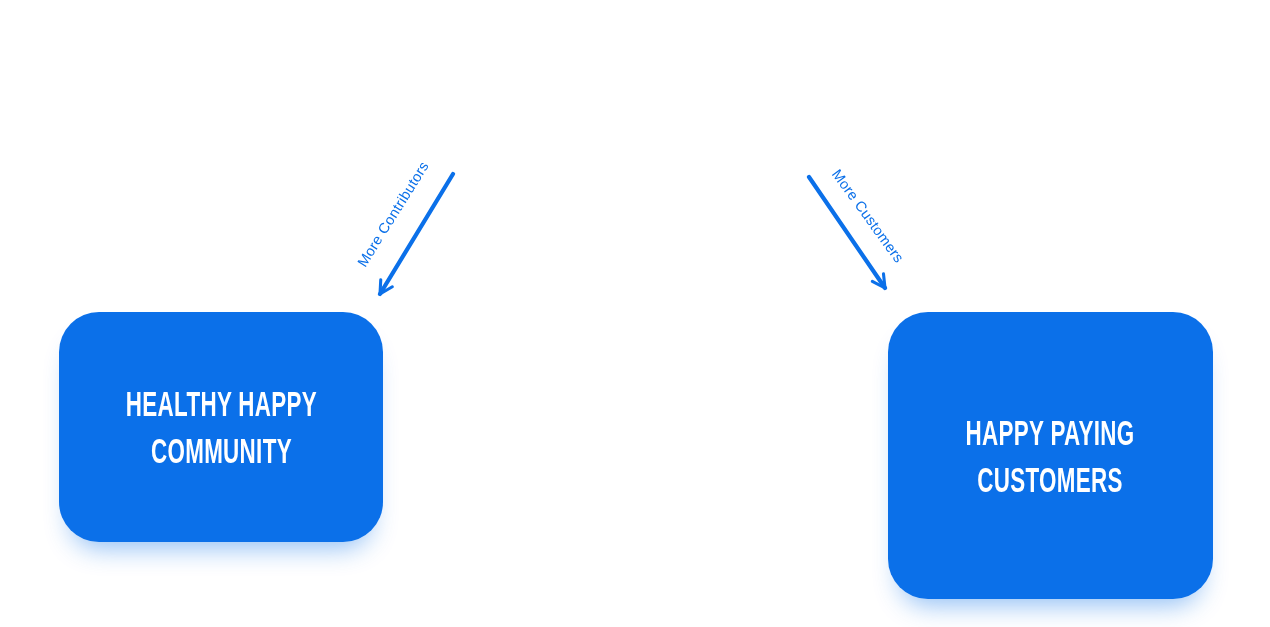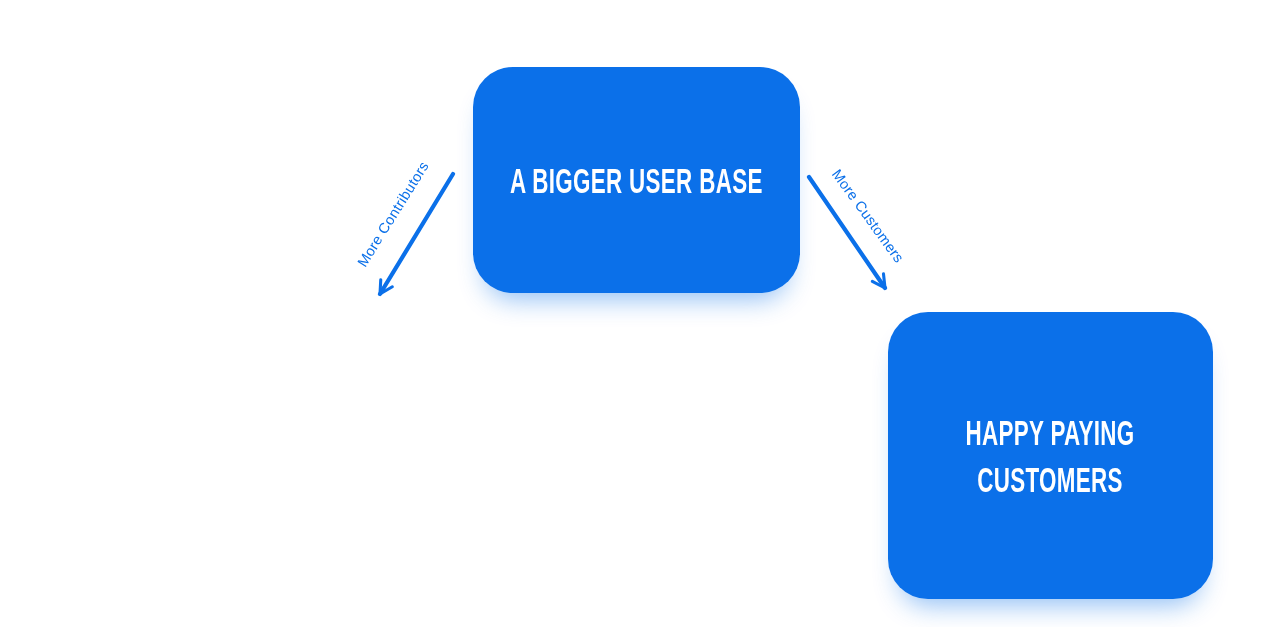--- a/index.html
+++ b/index.html
@@ -80,26 +80,27 @@
         <path d="M1.5,1.5 L8,5 L1.5,8.5" fill="none" stroke="#0B70E9" stroke-width="1.6" stroke-linecap="round" stroke-linejoin="round"></path>
       </marker>
     </defs>
     <path d="M453,174 L380,294" fill="none" stroke="#0B70E9" stroke-width="4.2" stroke-linecap="round" marker-end="url(#arrowhead)"></path>
     <path d="M809,177 L885,288" fill="none" stroke="#0B70E9" stroke-width="4.2" stroke-linecap="round" marker-end="url(#arrowhead)"></path>
   </svg>
 
   <div class="edge-label edge-label-left">More Contributors</div>
   <div class="edge-label edge-label-right">More Customers</div>
 
-  <div class="node node-top">
+
+  <div class="node node-left">
     <div class="node-label">
-      <span class="node-line">A BIGGER USER BASE</span>
+      <span class="node-line">HEALTHY HAPPY</span>
+      <span class="node-line">COMMUNITY</span>
     </div>
   </div>
-
 
   <div class="node node-right">
     <div class="node-label">
       <span class="node-line">HAPPY PAYING</span>
       <span class="node-line">CUSTOMERS</span>
     </div>
   </div>
 
 </div>
 

